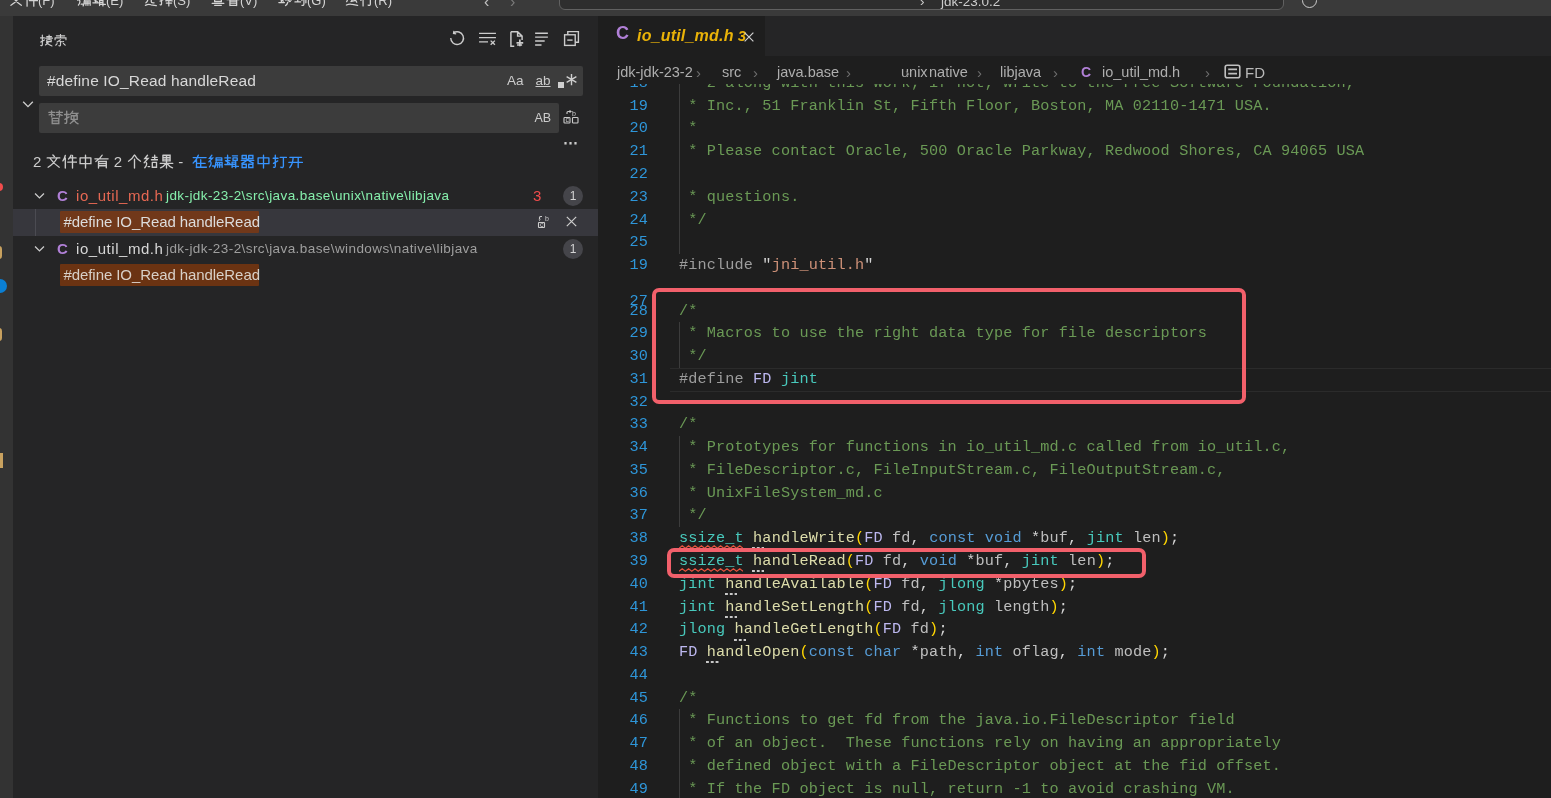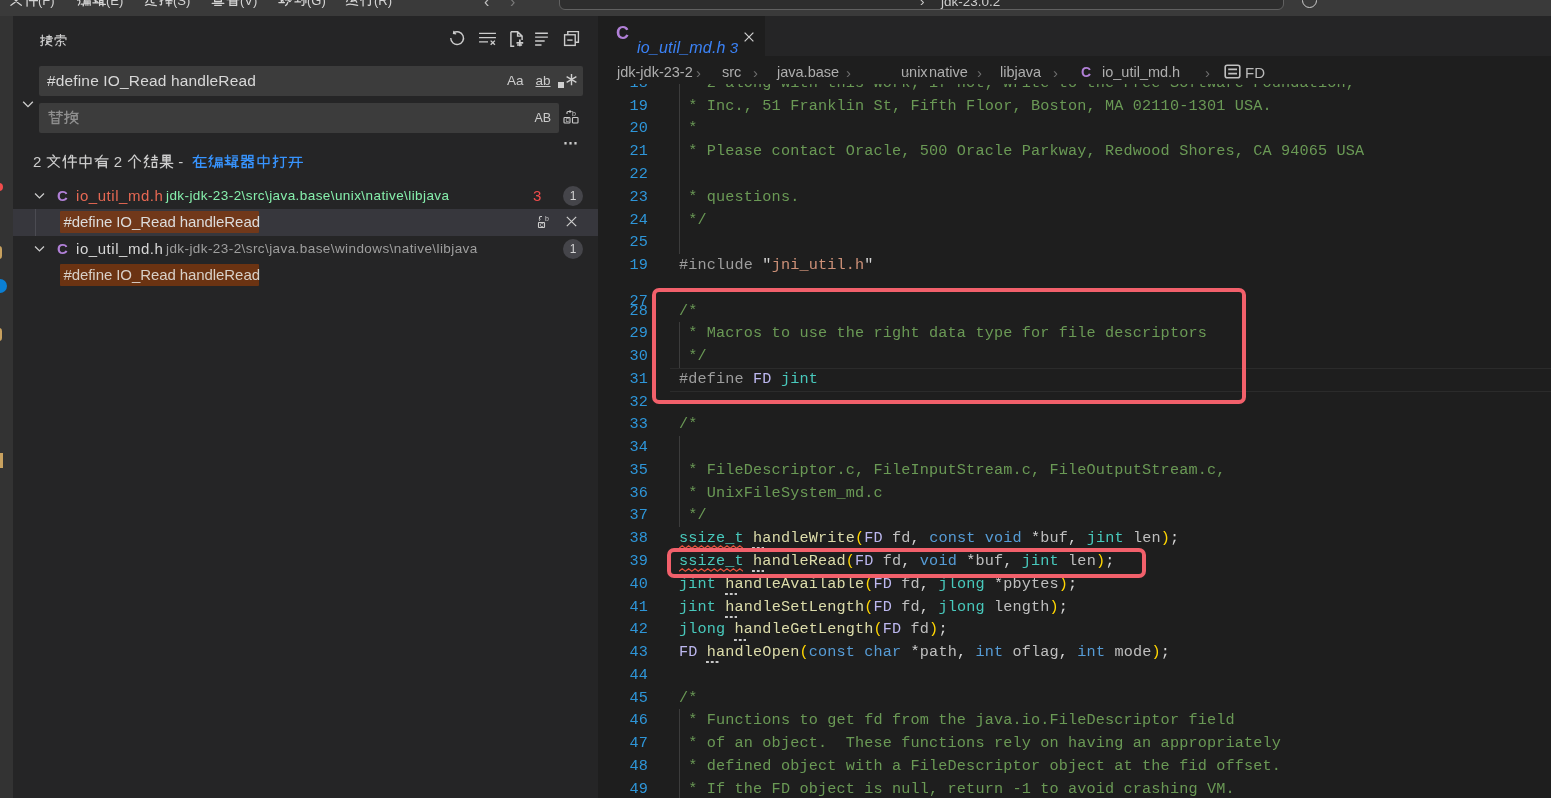--- a/index.html
+++ b/index.html
@@ -319,21 +319,21 @@
 <div class="row" style="top:246.0px;">
 <div class="hl" style="left:47px; top:2.3px; width:199px; height:21.6px; background:#6b3312;"></div>
 <div class="rowc" style="left:50.5px; font-size:15px; color:#d8d0c8; letter-spacing:-0.08px;">#define IO_Read handleRead</div>
 </div>
 </div>
 
 <div id="editor">
   <div id="tabstrip"></div>
   <div id="tab">
     <div class="abs" style="left:18px; top:7px;"><span class="cicon" style="font-size:18px;">C</span></div>
-    <div class="abs" style="left:39px; top:23px; font-size:16px; font-style:italic; color:#3b82f6; white-space:nowrap; letter-spacing:0.2px;">io_util_md.h<span style="font-size:15px; margin-left:4px;">3</span></div>
+    <div class="abs" style="left:39px; top:11px; font-size:16px; font-style:italic; color:#eab308; white-space:nowrap; letter-spacing:0.2px;font-weight:bold;">io_util_md.h<span style="font-size:15px; margin-left:4px;">3</span></div>
     <div class="abs" style="left:144px; top:14px;">
         <svg class="ic" width="14" height="14" viewBox="0 0 16 16">
           <path d="M3 3 L13 13 M13 3 L3 13" stroke="#d0d0d0" stroke-width="1.4"></path>
         </svg>
       </div>
   </div>
   <div id="breadcrumbs">
     <div class="crumb" style="left:19px;">jdk-jdk-23-2</div>
 <div class="crumb" style="left:124px;">src</div>
 <div class="crumb" style="left:179px;">java.base</div>
@@ -356,21 +356,21 @@
             <rect x="1.2" y="1.2" width="14.6" height="12.6" rx="2"></rect>
             <path d="M4.2 5.4 H13 M4.2 9.6 H13"></path>
           </g>
         </svg>
       </div>
   </div>
   <div id="code">
     <div class="ln" style="top:-12.08px;">18</div>
 <div class="cl" style="top:-12.08px;"><span class="c1"> * 2 along with this work; if not, write to the Free Software Foundation,</span></div>
 <div class="ln" style="top:10.69px;">19</div>
-<div class="cl" style="top:10.69px;"><span class="c1"> * Inc., 51 Franklin St, Fifth Floor, Boston, MA 02110-1301 USA.</span></div>
+<div class="cl" style="top:10.69px;"><span class="c1"> * Inc., 51 Franklin St, Fifth Floor, Boston, MA 02110-1471 USA.</span></div>
 <div class="ln" style="top:33.45px;">20</div>
 <div class="cl" style="top:33.45px;"><span class="c1"> *</span></div>
 <div class="ln" style="top:56.22px;">21</div>
 <div class="cl" style="top:56.22px;"><span class="c1"> * Please contact Oracle, 500 Oracle Parkway, Redwood Shores, CA 94065 USA</span></div>
 <div class="ln" style="top:78.99px;">22</div>
 <div class="ln" style="top:101.75px;">23</div>
 <div class="cl" style="top:101.75px;"><span class="c1"> * questions.</span></div>
 <div class="ln" style="top:124.52px;">24</div>
 <div class="cl" style="top:124.52px;"><span class="c1"> */</span></div>
 <div class="ln" style="top:147.29px;">25</div>
@@ -382,20 +382,21 @@
 <div class="ln" style="top:238.36px;">29</div>
 <div class="cl" style="top:238.36px;"><span class="c1"> * Macros to use the right data type for file descriptors</span></div>
 <div class="ln" style="top:261.12px;">30</div>
 <div class="cl" style="top:261.12px;"><span class="c1"> */</span></div>
 <div class="ln" style="top:283.89px;">31</div>
 <div class="cl" style="top:283.89px;"><span class="dir">#define</span> <span class="mac">FD</span> <span class="typ">jint</span></div>
 <div class="ln" style="top:306.66px;">32</div>
 <div class="ln" style="top:329.43px;">33</div>
 <div class="cl" style="top:329.43px;"><span class="c1">/*</span></div>
 <div class="ln" style="top:352.19px;">34</div>
+<div class="cl" style="top:352.19px;"><span class="c1"> * Prototypes for functions in io_util_md.c called from io_util.c,</span></div>
 <div class="ln" style="top:374.96px;">35</div>
 <div class="cl" style="top:374.96px;"><span class="c1"> * FileDescriptor.c, FileInputStream.c, FileOutputStream.c,</span></div>
 <div class="ln" style="top:397.73px;">36</div>
 <div class="cl" style="top:397.73px;"><span class="c1"> * UnixFileSystem_md.c</span></div>
 <div class="ln" style="top:420.49px;">37</div>
 <div class="cl" style="top:420.49px;"><span class="c1"> */</span></div>
 <div class="ln" style="top:443.26px;">38</div>
 <div class="cl" style="top:443.26px;"><span class="typ">ssize_t</span> <span class="fn">handleWrite</span><span class="pr">(</span><span class="mac">FD</span> <span class="pm">fd</span>, <span class="kw">const</span> <span class="kw">void</span> *<span class="pm">buf</span>, <span class="typ">jint</span> <span class="pm">len</span><span class="pr">)</span>;</div>
 <div class="ln" style="top:466.03px;">39</div>
 <div class="cl" style="top:466.03px;"><span class="typ">ssize_t</span> <span class="fn">handleRead</span><span class="pr">(</span><span class="mac">FD</span> <span class="pm">fd</span>, <span class="kw">void</span> *<span class="pm">buf</span>, <span class="typ">jint</span> <span class="pm">len</span><span class="pr">)</span>;</div>

